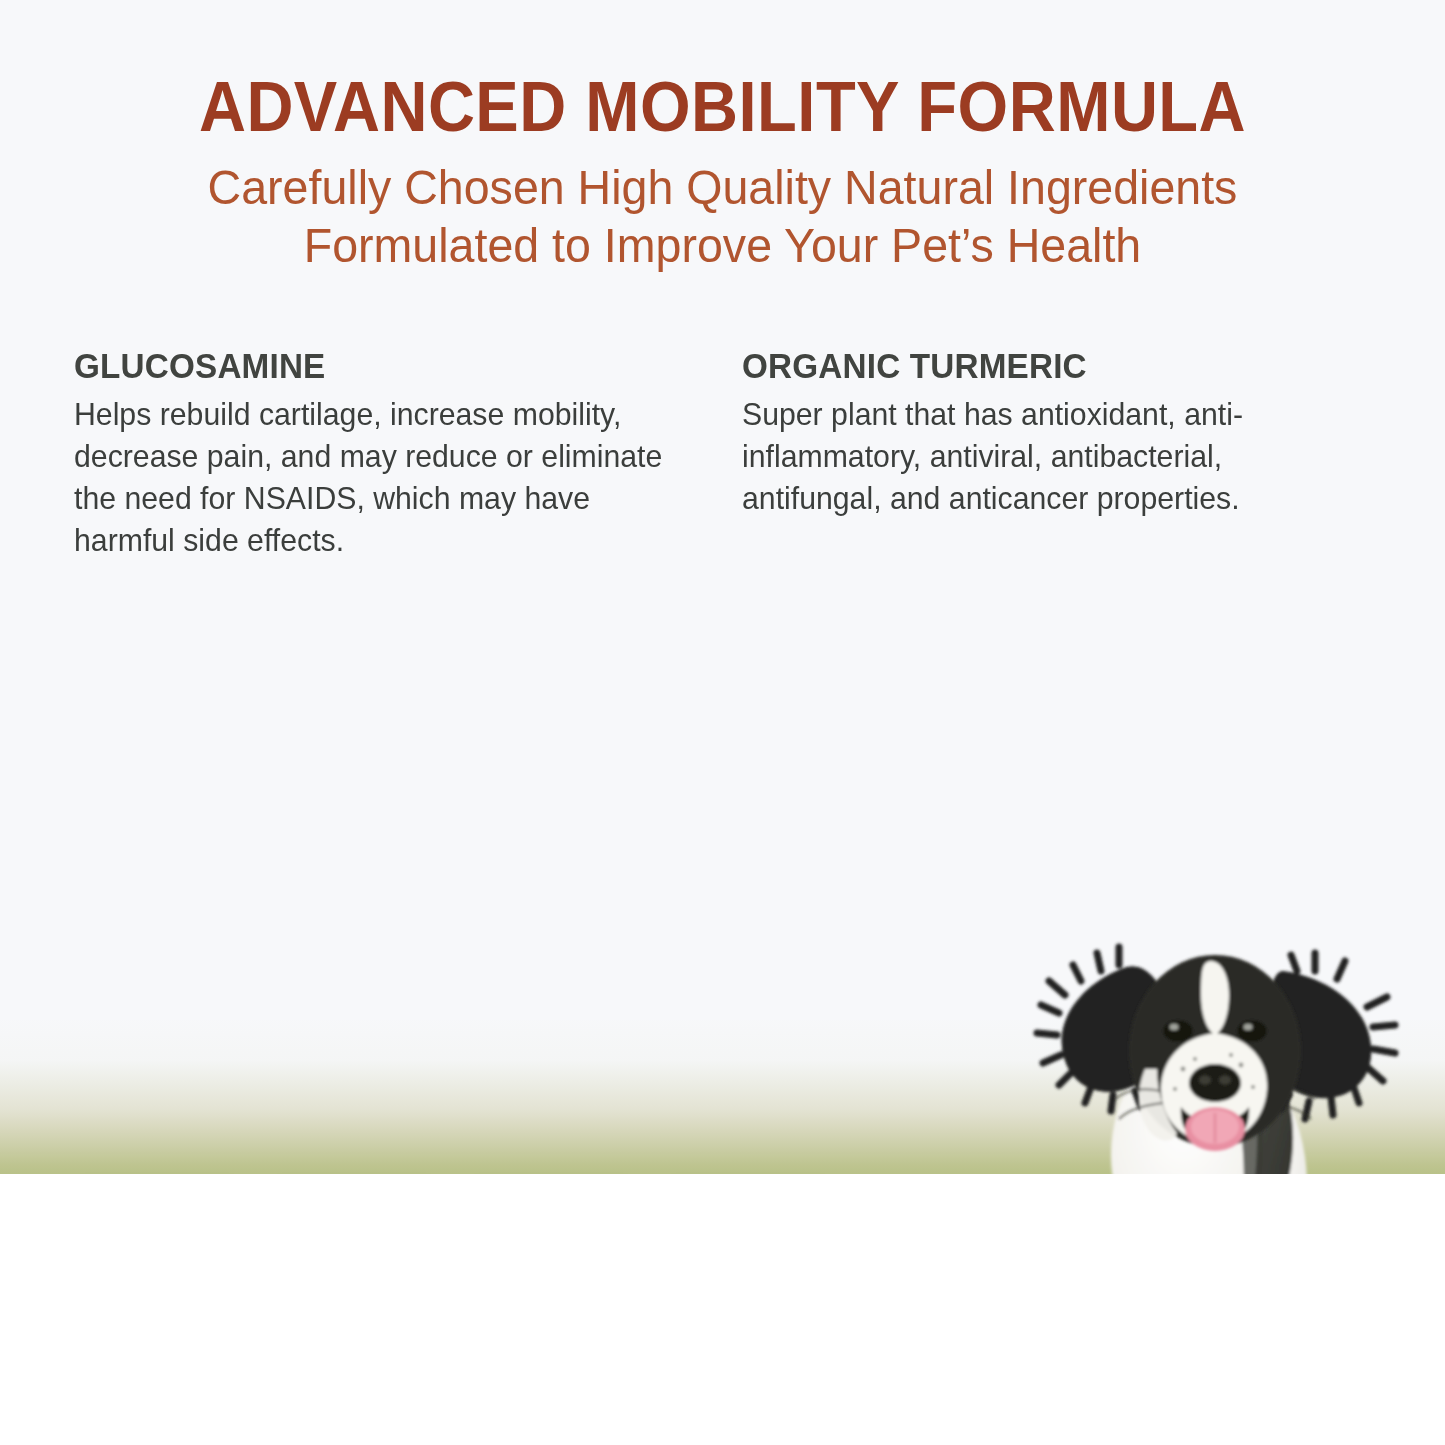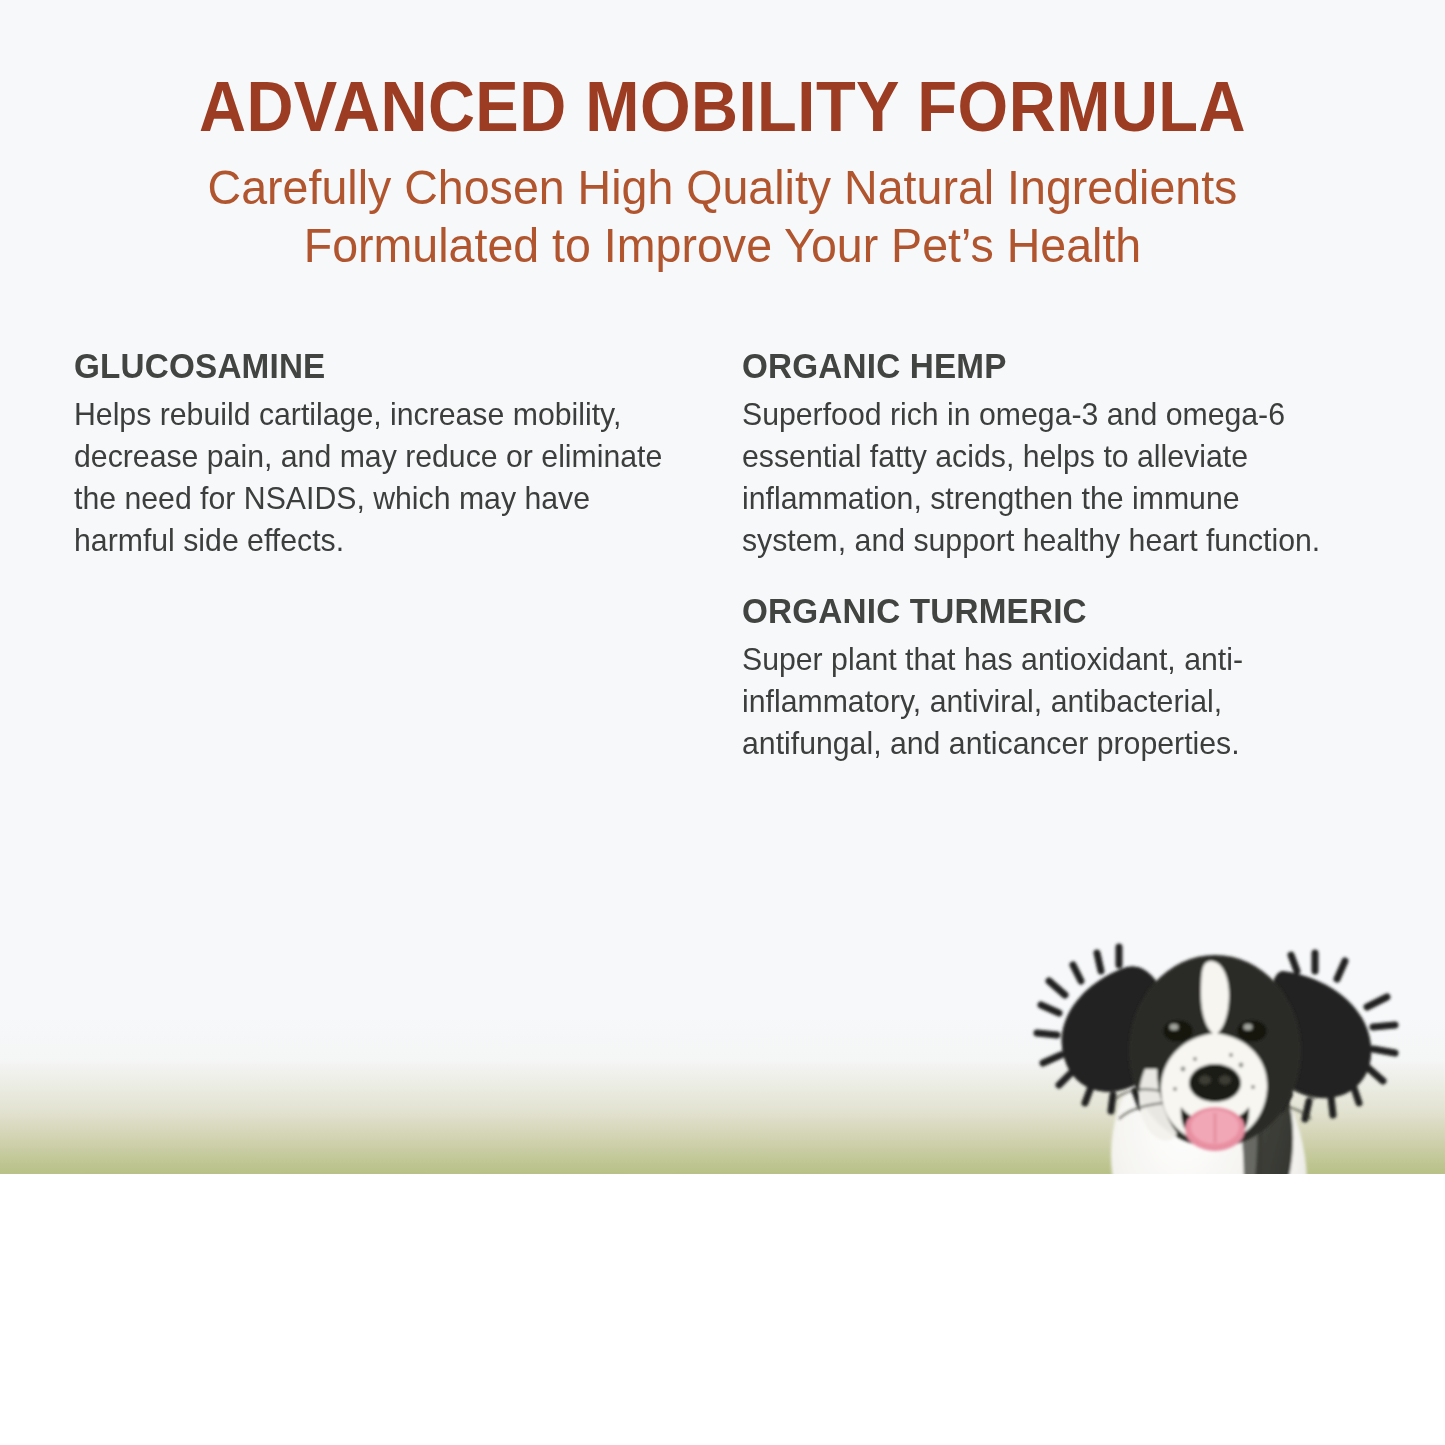--- a/index.html
+++ b/index.html
@@ -369,24 +369,20 @@
 
     <div class="col left">
       <div class="ing">
         <div class="ing-title">GLUCOSAMINE</div>
         <div class="ing-body">Helps rebuild cartilage, increase mobility, decrease pain, and may reduce or eliminate the need for NSAIDS, which may have harmful side effects.</div>
       </div>
     </div>
 
     <div class="col right">
       <div class="ing">
-        <div class="ing-title">ORGANIC HEMP</div>
-        <div class="ing-body">Superfood rich in omega-3 and omega-6 essential fatty acids, helps to alleviate inflammation, strengthen the immune system, and support healthy heart function.</div>
-      </div>
-      <div class="ing">
         <div class="ing-title">ORGANIC TURMERIC</div>
         <div class="ing-body">Super plant that has antioxidant, anti-inflammatory, antiviral, antibacterial, antifungal, and anticancer properties.</div>
       </div>
     </div>
 
   </div>
 
   <div class="tiles">
     <div class="tile">
       <div class="tile-kicker">OMEGA</div>

